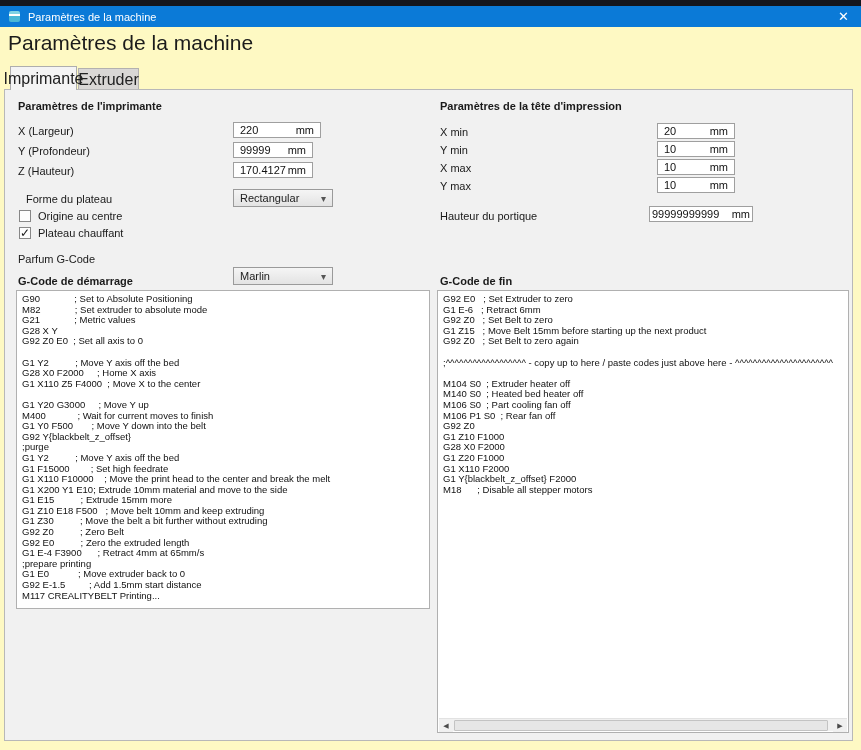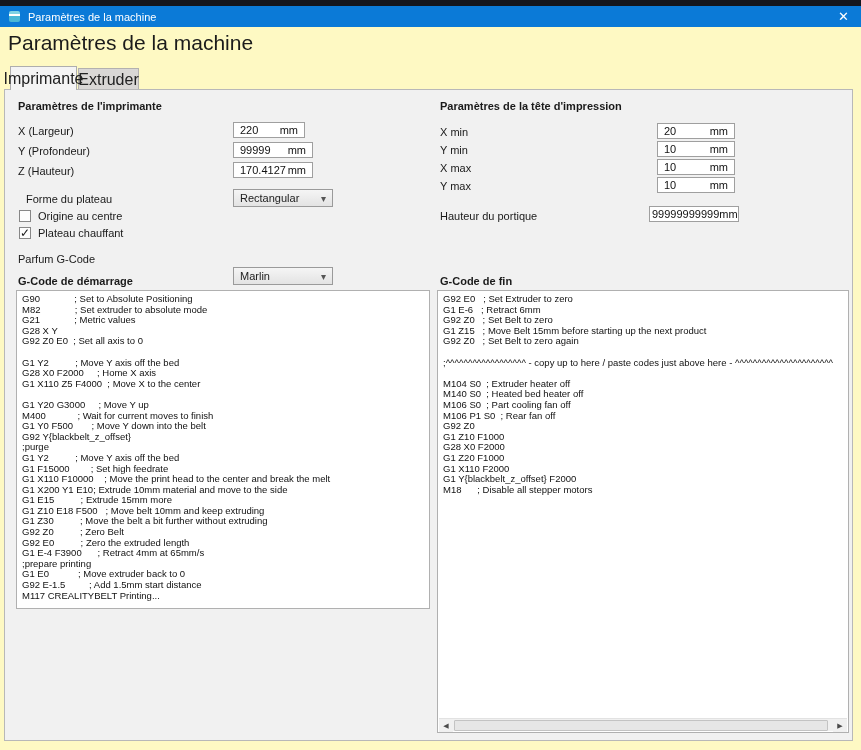--- a/index.html
+++ b/index.html
@@ -73,21 +73,21 @@
 
   <div class="page-title">Paramètres de la machine</div>
 
   <div class="tab tab-active">Imprimante</div>
   <div class="tab tab-inactive">Extruder</div>
   <div class="panel"></div>
 
   <div class="abs group-title" style="left:18px; top:100px;">Paramètres de l'imprimante</div>
 
   <div class="abs field-label" style="left:18px; top:125px;">X (Largeur)</div>
-  <div class="abs input" style="left:233px; top:122px; width:72px;">
+  <div class="abs input" style="left:233px; top:122px; width:88px;">
     <span class="val">220</span>
     <span class="unit">mm</span>
   </div>
 
   <div class="abs field-label" style="left:18px; top:145px;">Y (Profondeur)</div>
   <div class="abs input" style="left:233px; top:142px; width:80px;">
     <span class="val">99999</span>
     <span class="unit">mm</span>
   </div>
 
@@ -139,21 +139,21 @@
     <span class="unit">mm</span>
   </div>
 
   <div class="abs field-label" style="left:440px; top:180px;">Y max</div>
   <div class="abs input" style="left:657px; top:177px; width:78px;">
     <span class="val">10</span>
     <span class="unit">mm</span>
   </div>
 
   <div class="abs field-label" style="left:440px; top:210px;">Hauteur du portique</div>
-  <div class="abs input input-tight" style="left:649px; top:206px; width:90px;">
+  <div class="abs input input-tight" style="left:649px; top:206px; width:104px;">
     <span class="val">99999999999</span>
     <span class="unit">mm</span>
   </div>
 
   <div class="abs group-title" style="left:18px; top:275px;">G-Code de démarrage</div>
   <div class="gcode-box" style="left:16px; top:290px; width:414px; height:319px;">
     <div class="gcode-text">G90             ; Set to Absolute Positioning
 M82             ; Set extruder to absolute mode
 G21             ; Metric values
 G28 X Y

